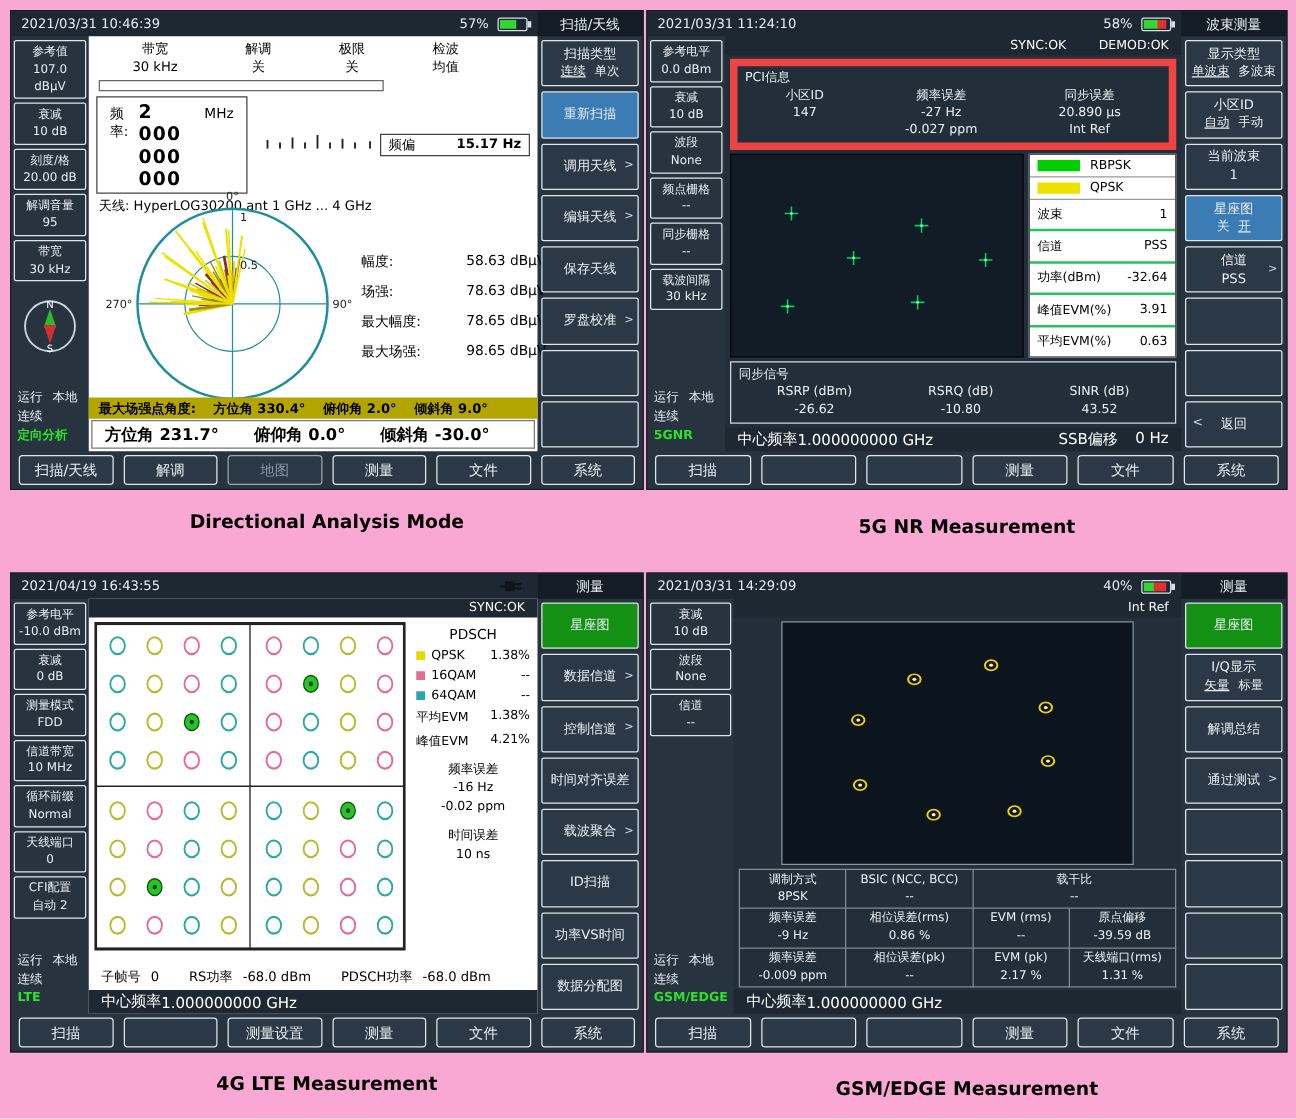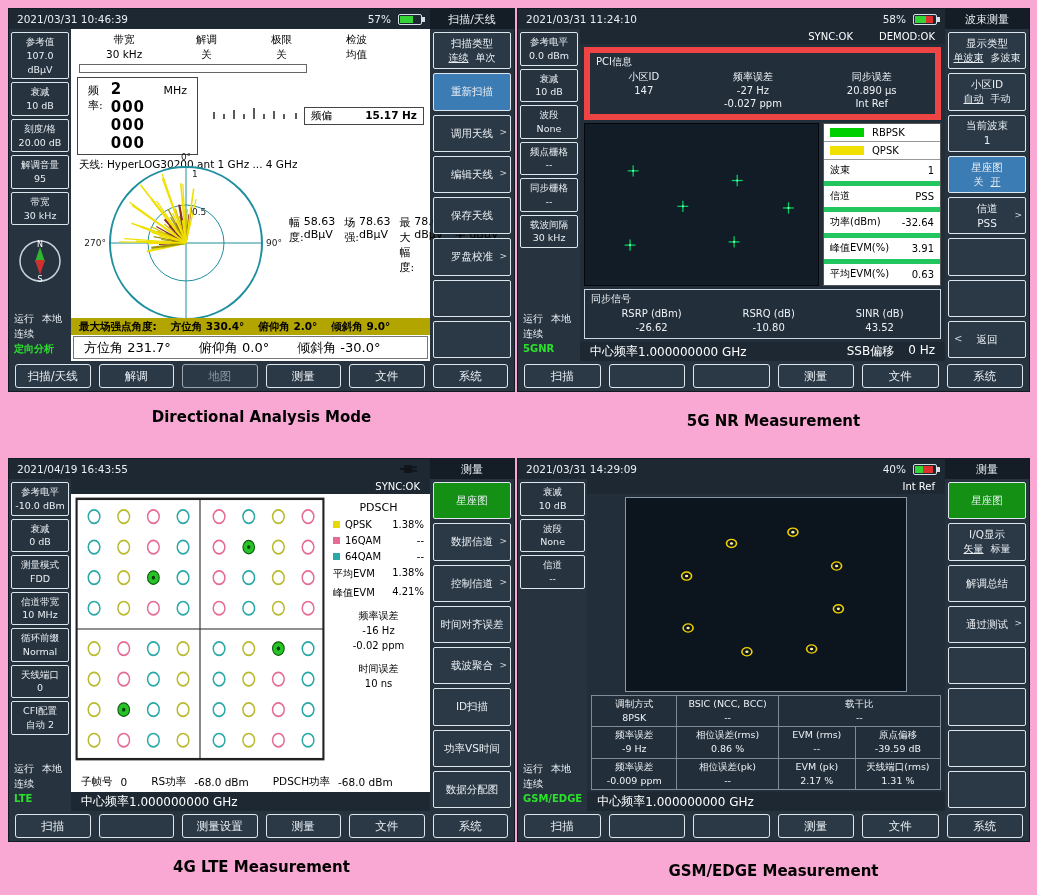--- a/index.html
+++ b/index.html
@@ -45,37 +45,37 @@
 .p1params{display:flex;justify-content:space-around;padding:3px 36px 1px 8px;font-size:10.5px;text-align:center;line-height:1.4}
 .p1bar{width:228px;height:9px;border:1px solid #666;background:#fff;margin:2px 0 3px 8px}
 .p1freqrow{display:flex;align-items:center;gap:10px;padding:1px 6px 0 6px}
 .freqbox{border:1px solid #444;padding:2px 10px;display:flex;align-items:baseline;gap:8px;font-size:11px}
 .freqbox b{font-size:15px;letter-spacing:1px}
 .offcol{display:flex;flex-direction:row;margin-left:auto}
 .offbox{border:1px solid #444;font-size:10.5px;display:flex;justify-content:space-between;gap:10px;padding:1px 6px;min-width:120px}
 .p1ant{font-size:10.5px;padding:3px 0 0 8px}
 .p1mid{flex:1;display:flex;align-items:center;min-height:0}
 .polarwrap{margin-left:12px}
-.readings{display:flex;flex-direction:row;gap:9px;font-size:11px;margin:0 4px 0 auto;min-width:152px;padding-right:4px}
+.readings{display:flex;flex-direction:column;gap:9px;font-size:11px;margin:0 4px 0 auto;min-width:152px;padding-right:4px}
 .rrow{display:flex;justify-content:space-between}
 .p1yellow{flex:0 0 17px;background:#b3a500;color:#000;font-size:10.5px;display:flex;align-items:center;gap:14px;padding:0 8px;font-weight:bold}
-.p1cur{flex:0 0 23px;border:1px solid #777;margin:1px 2px 2px;display:flex;align-items:center;gap:28px;padding:0 10px;font-size:13px;font-weight:normal}
+.p1cur{flex:0 0 23px;border:1px solid #777;margin:1px 2px 2px;display:flex;align-items:center;gap:28px;padding:0 10px;font-size:13px;font-weight:bold}
 .ptxt{font-size:9px;fill:#222}
 
 .pcibox{border:6px solid #ef4444;margin:3px 4px;padding:2px 6px 3px;font-size:10px}
 .boxtitle{font-size:10px;margin-bottom:1px}
 .pcicols{display:flex;justify-content:space-around;text-align:center;line-height:1.35}
 .p2mid{flex:1;display:flex;min-height:0;margin:0 4px;gap:4px}
 .constel5g{flex:1;border:1px solid #05070a;background:#121c26}
 .constel5g svg{width:100%;height:100%;display:block}
 .legend{flex:0 0 118px;background:#fff;color:#000;border:1px solid #555;display:flex;flex-direction:column;font-size:10px}
 .legrow{display:flex;align-items:center;gap:8px;padding:3px 6px;border-bottom:1px solid #999}
 .swatch{width:34px;height:9px;display:inline-block}
 .sw-g{background:#00d000}.sw-y{background:#f0e000}
-.legkv{display:flex;justify-content:space-between;padding:3px 6px;border-bottom:5px solid #22c55e;flex:1;align-items:center}
+.legkv{display:flex;justify-content:space-between;padding:3px 6px;border-bottom:2px solid #22c55e;flex:1;align-items:center}
 .legkv:last-child{border-bottom:none}
 .syncbox{border:1px solid #cfd8e0;margin:3px 4px;padding:2px 6px 3px;font-size:10px}
 .synccols{display:flex;justify-content:space-around;text-align:center;line-height:1.4}
 
 .p3mid{flex:1;display:flex;min-height:0;padding:3px 2px 0 4px}
 .constelLTE svg{width:250px;height:264px;display:block}
 .pdschcol{flex:1;display:flex;flex-direction:column;font-size:10px;padding:4px 4px 0 8px;gap:5px}
 .pdschtitle{text-align:center;font-size:11px}
 .modrow{display:flex;align-items:center;gap:5px}
 .msw{width:7px;height:7px;display:inline-block}

